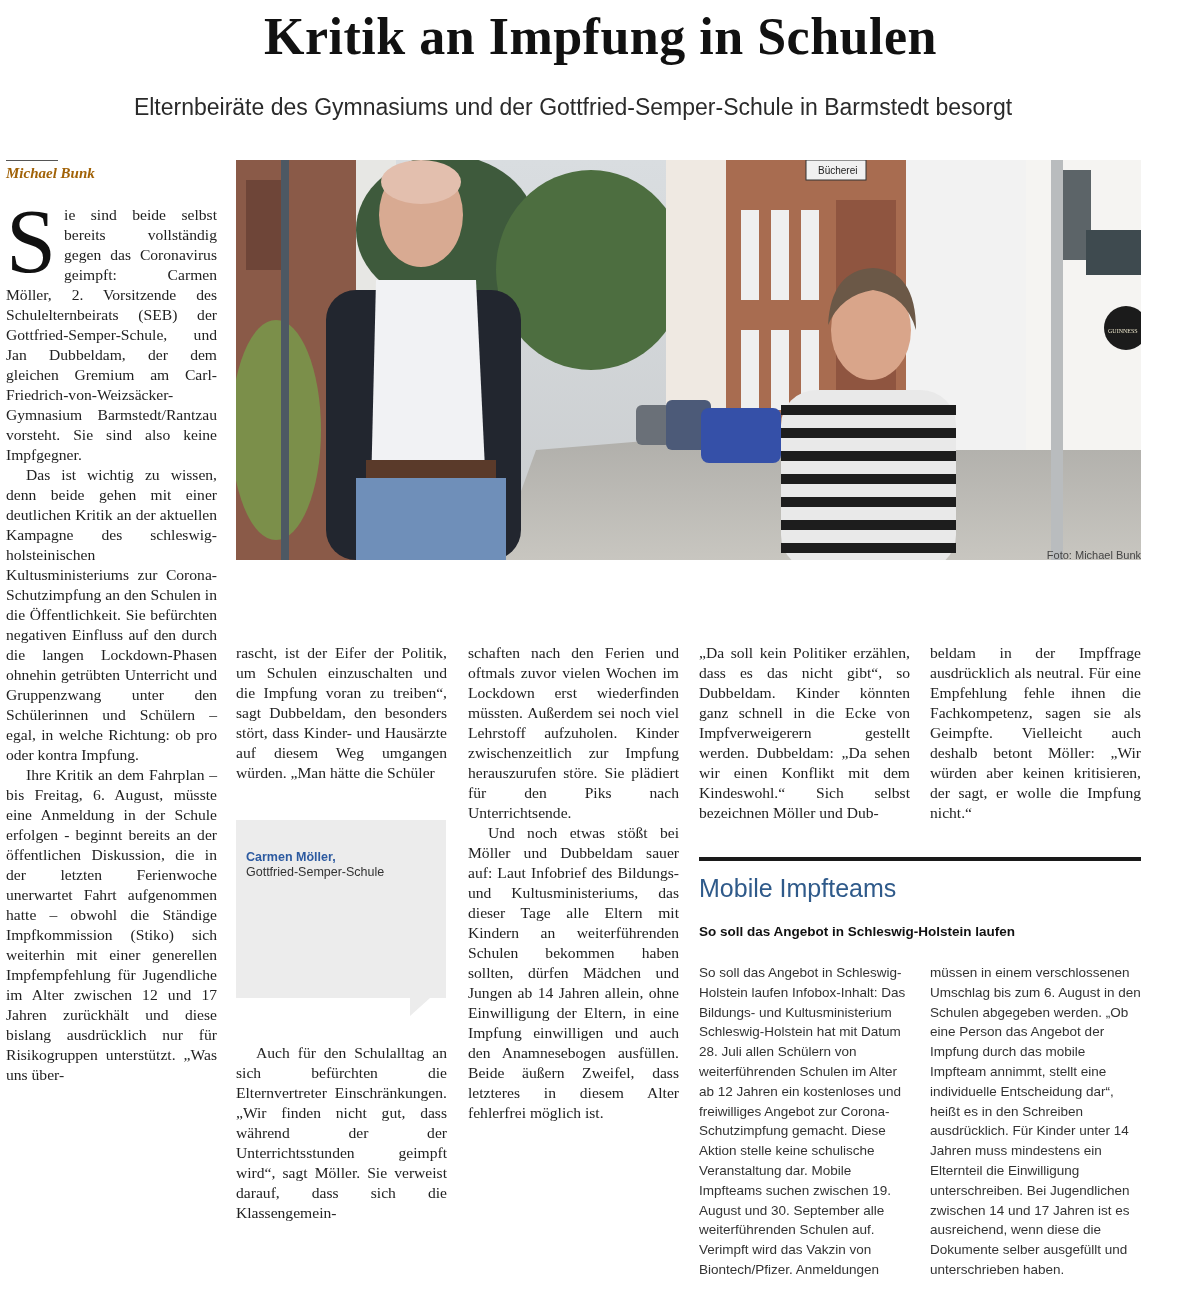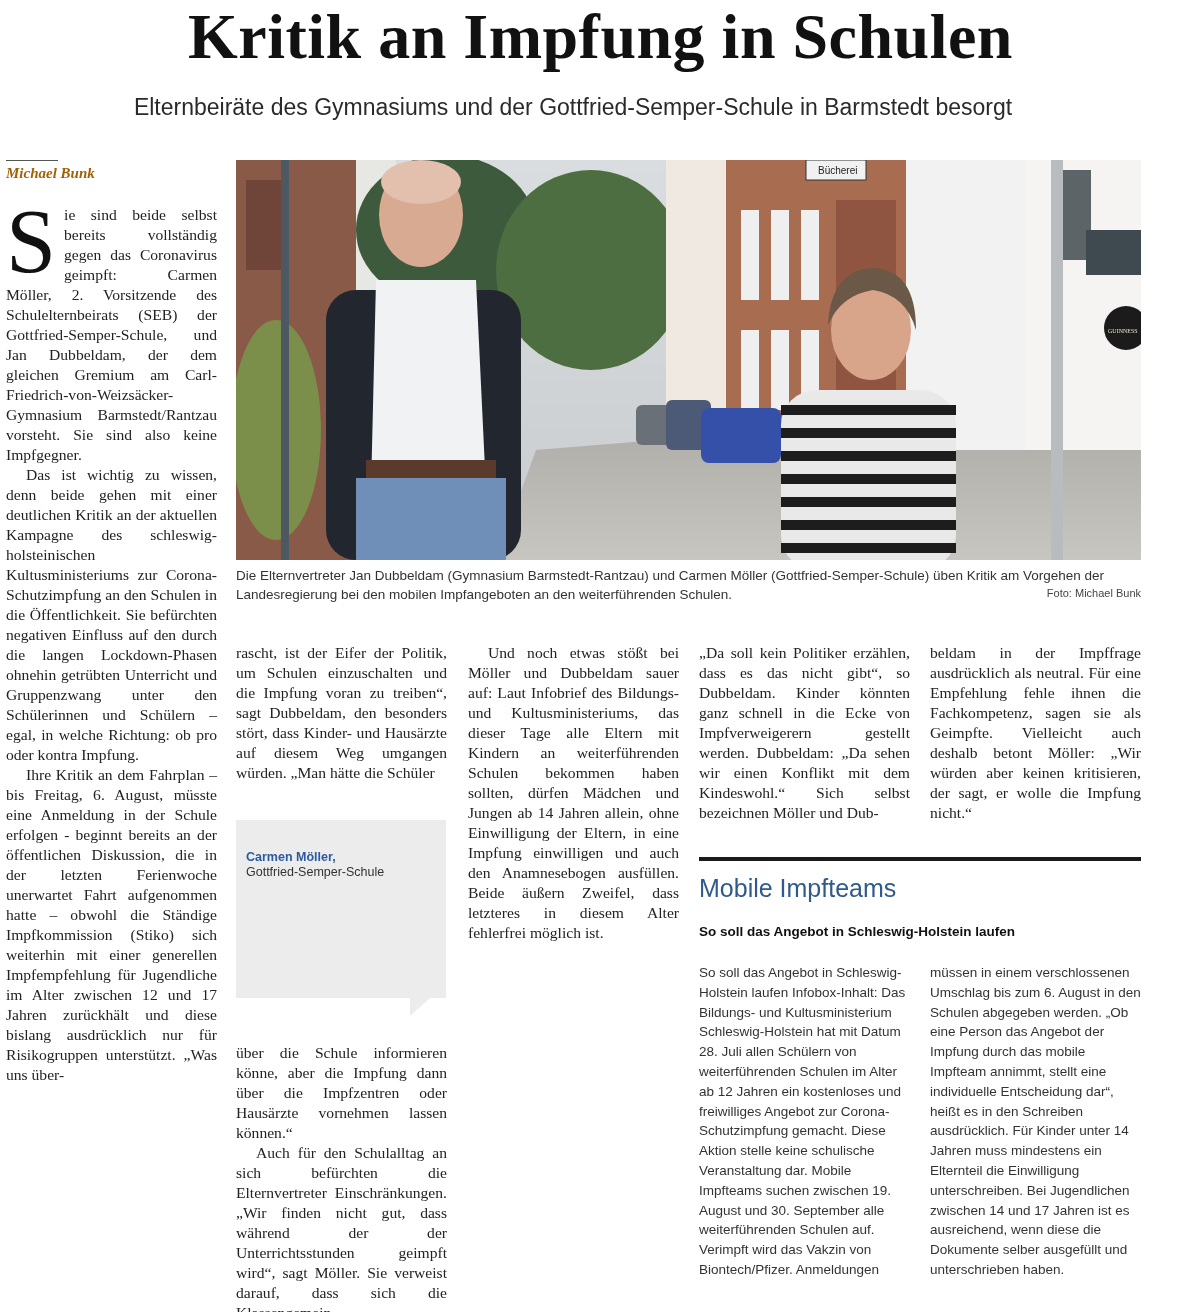--- a/index.html
+++ b/index.html
@@ -1,21 +1,21 @@
 <!DOCTYPE html>
 <html><head>
 <meta charset="utf-8">
 <style>
   * { box-sizing: border-box; margin: 0; padding: 0; }
   html, body { width: 1189px; height: 1312px; background: #ffffff; overflow: hidden; }
   body { position: relative; color: #1a1a1a; font-family: "DejaVu Serif", serif; }
 
   .headline {
     position: absolute; left: 0; top: 2px; width: 1189px; text-align: center;
-    font-family: "Liberation Serif", serif; font-size: 64px; line-height: 70px;
+    font-family: "Liberation Serif", serif; font-size: 52px; line-height: 70px;
     color: #111; letter-spacing: 0.5px; padding-left: 12px;
   }
   .subheadline {
     position: absolute; left: 0; top: 92px; width: 1146px; text-align: center;
     font-family: "Liberation Sans", sans-serif; font-size: 23px; line-height: 30px; color: #2a2a2a;
   }
 
   .col { position: absolute; font-family: "Liberation Serif", serif; font-size: 15.6px; line-height: 20px; color: #222; text-align: justify; hyphens: manual; }
   .col p { text-indent: 0; }
   .col p.ind { text-indent: 20px; }
@@ -159,40 +159,39 @@
       <rect x="545" y="337" width="175" height="10" fill="#1d1d1d"></rect>
       <rect x="545" y="360" width="175" height="10" fill="#1d1d1d"></rect>
       <rect x="545" y="383" width="175" height="10" fill="#1d1d1d"></rect>
       <ellipse cx="635" cy="170" rx="40" ry="50" fill="#d9a58a"></ellipse>
       <path d="M592,165 Q595,110 637,108 Q680,110 680,170 Q670,135 637,130 Q605,135 592,165 Z" fill="#6b5847"></path>
     </g>
   </svg>
 </div>
 
 <div class="caption">
-  <span>Die Elternvertreter Jan Dubbeldam (Gymnasium Barmstedt-Rantzau) und Carmen Möller (Gottfried-Semper-Schule) üben Kritik am Vorgehen der Landesregierung bei den mobilen Impfangeboten an den weiterführenden Schulen.</span>
   <span class="credit">Foto: Michael Bunk</span>
 </div>
 
 <div class="col col2">
   <p>rascht, ist der Eifer der Politik, um Schulen einzuschalten und die Impfung voran zu treiben“, sagt Dubbeldam, den besonders stört, dass Kinder- und Hausärzte auf diesem Weg umgangen würden. „Man hätte die Schüler</p>
 </div>
 
 <div class="quote-box">
   <div class="quote-name">Carmen Möller,</div>
   <div class="quote-org">Gottfried-Semper-Schule</div>
 </div>
 <div class="quote-tail"></div>
 
 <div class="col col2b">
-  <p>über die Schule informieren könne, aber die Impfung dann über die Impfzentren oder Hausärzte vornehmen lassen können.“</p>
   <p class="ind">Auch für den Schulalltag an sich befürchten die Elternvertreter Einschränkungen. „Wir finden nicht gut, dass während der der Unterrichtsstunden geimpft wird“, sagt Möller. Sie verweist darauf, dass sich die Klassengemein-</p>
 </div>
 
 <div class="col col3">
+  <p>schaften nach den Ferien und oftmals zuvor vielen Wochen im Lockdown erst wiederfinden müssten. Außerdem sei noch viel Lehrstoff aufzuholen. Kinder zwischenzeitlich zur Impfung herauszurufen störe. Sie plädiert für den Piks nach Unterrichtsende.</p>
   <p class="ind">Und noch etwas stößt bei Möller und Dubbeldam sauer auf: Laut Infobrief des Bildungs- und Kultusministeriums, das dieser Tage alle Eltern mit Kindern an weiterführenden Schulen bekommen haben sollten, dürfen Mädchen und Jungen ab 14 Jahren allein, ohne Einwilligung der Eltern, in eine Impfung einwilligen und auch den Anamnesebogen ausfüllen. Beide äußern Zweifel, dass letzteres in diesem Alter fehlerfrei möglich ist.</p>
 </div>
 
 <div class="col col4">
   <p>„Da soll kein Politiker erzählen, dass es das nicht gibt“, so Dubbeldam. Kinder könnten ganz schnell in die Ecke von Impfverweigerern gestellt werden. Dubbeldam: „Da sehen wir einen Konflikt mit dem Kindeswohl.“ Sich selbst bezeichnen Möller und Dub-</p>
 </div>
 
 <div class="col col5">
   <p>beldam in der Impffrage ausdrücklich als neutral. Für eine Empfehlung fehle ihnen die Fachkompetenz, sagen sie als Geimpfte. Vielleicht auch deshalb betont Möller: „Wir würden aber keinen kritisieren, der sagt, er wolle die Impfung nicht.“</p>
 </div>

